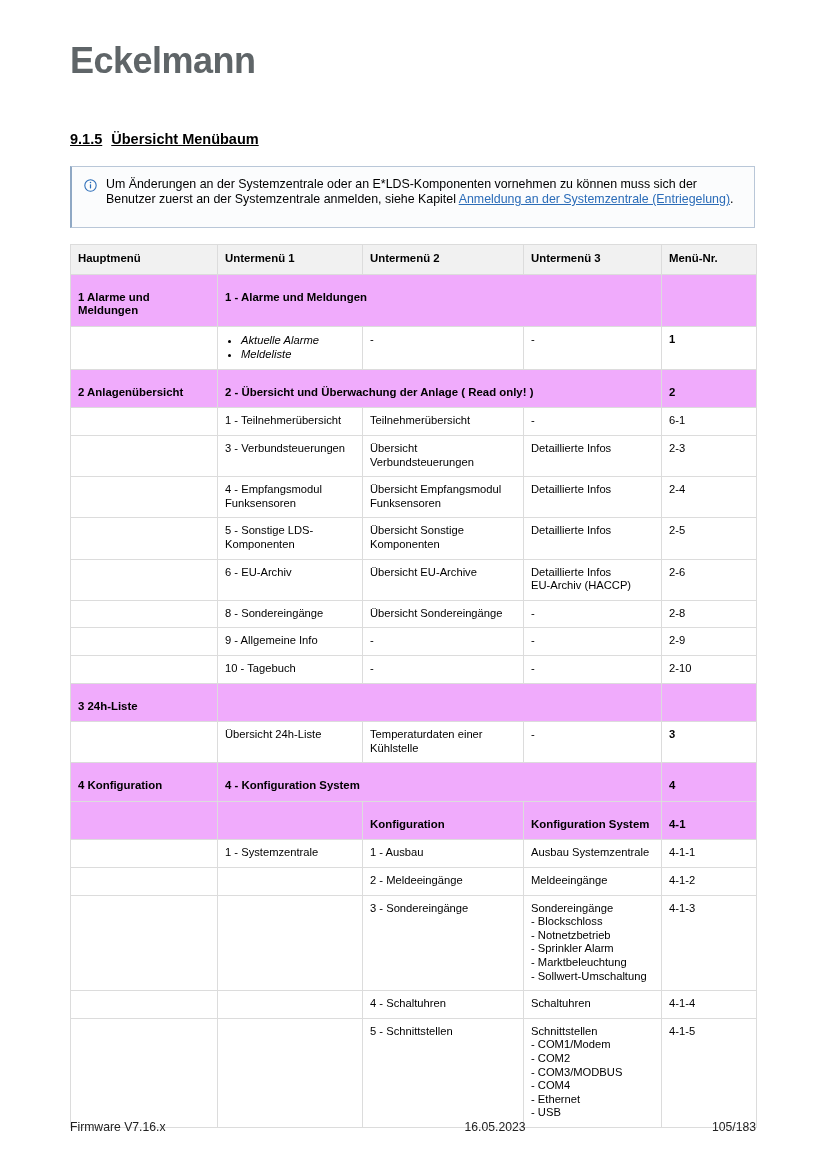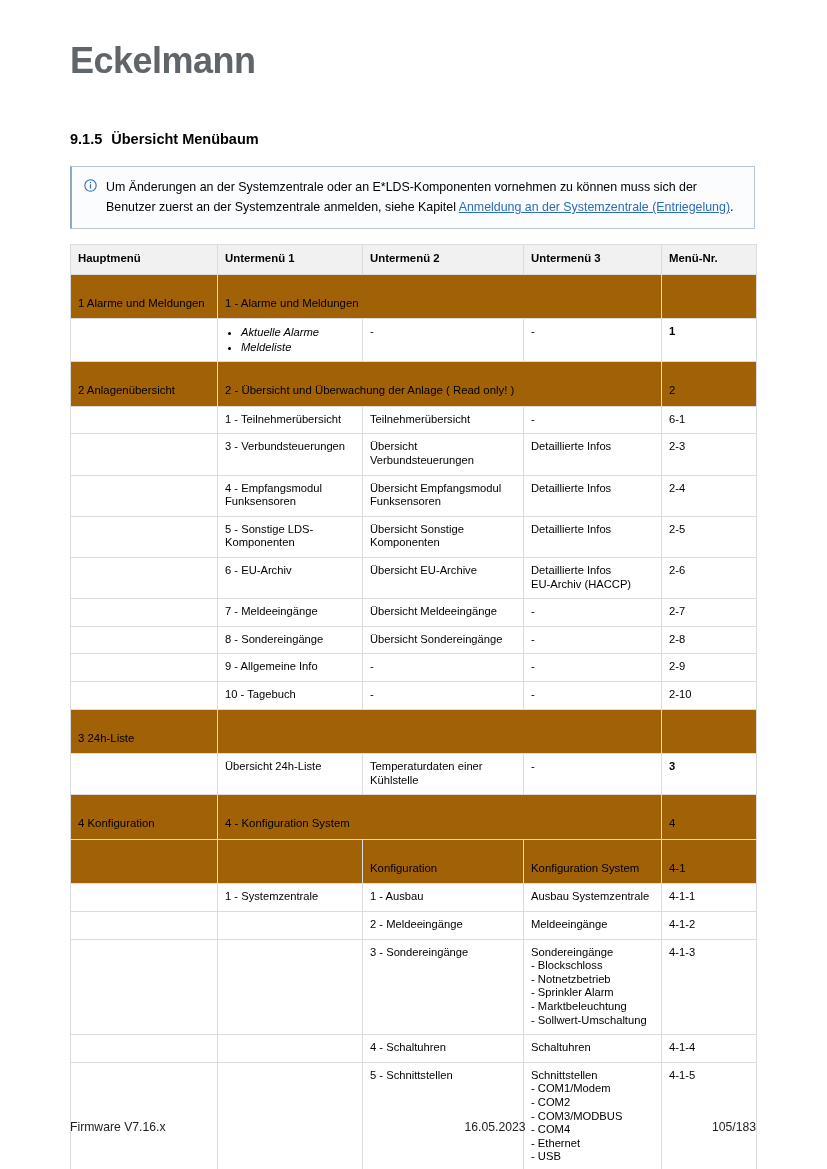--- a/index.html
+++ b/index.html
@@ -37,20 +37,21 @@
 
   
   .heading {
     position: absolute;
     left: 70px;
     top: 131px;
     font-size: 14.5px;
     font-weight: bold;
     color: #000;
     white-space: nowrap;
+    text-decoration: underline;
   }
   .heading .num { margin-right: 9px; }
 
   
   .notebox {
     position: absolute;
     left: 70px;
     top: 166px;
     width: 685px;
     min-height: 62px;
@@ -68,21 +69,21 @@
     padding-top: 2px;
   }
   .info-icon {
     display: block;
     width: 13px;
     height: 13px;
   }
   .notebox .note-text {
     flex: 1 1 auto;
     font-size: 12.4px;
-    line-height: 20px;
+    line-height: 15px;
     color: #000;
   }
   .note-link { color: #2b6cb8; }
 
   
   .tbl {
     position: absolute;
     left: 70px;
     top: 244px;
     width: 686px;
@@ -106,24 +107,24 @@
     word-wrap: break-word;
   }
   .tbl tr.hdr td {
     background: #f1f1f1;
     font-weight: bold;
     font-size: 11.4px;
     padding-top: 7px;
     padding-bottom: 8px;
   }
   .tbl tr.sect td {
-    background: #a16207;
-    font-weight: normal;
+    background: #f0abfc;
+    font-weight: bold;
     font-size: 11.4px;
-    padding-top: 22px;
+    padding-top: 16px;
     padding-bottom: 8px;
   }
   .tbl td.bold { font-weight: bold; }
 
   ul.bullets {
     margin: 0;
     padding: 0 0 0 16px;
     list-style: disc;
   }
   ul.bullets li {
@@ -244,27 +245,20 @@
       </tr>
       <tr>
         <td></td>
         <td>6 - EU-Archiv</td>
         <td>Übersicht EU-Archive</td>
         <td class="pre">Detaillierte Infos<br>EU-Archiv (HACCP)</td>
         <td>2-6</td>
       </tr>
       <tr>
         <td></td>
-        <td>7 - Meldeeingänge</td>
-        <td>Übersicht Meldeeingänge</td>
-        <td>-</td>
-        <td>2-7</td>
-      </tr>
-      <tr>
-        <td></td>
         <td>8 - Sondereingänge</td>
         <td>Übersicht Sondereingänge</td>
         <td>-</td>
         <td>2-8</td>
       </tr>
       <tr>
         <td></td>
         <td>9 - Allgemeine Info</td>
         <td>-</td>
         <td>-</td>

